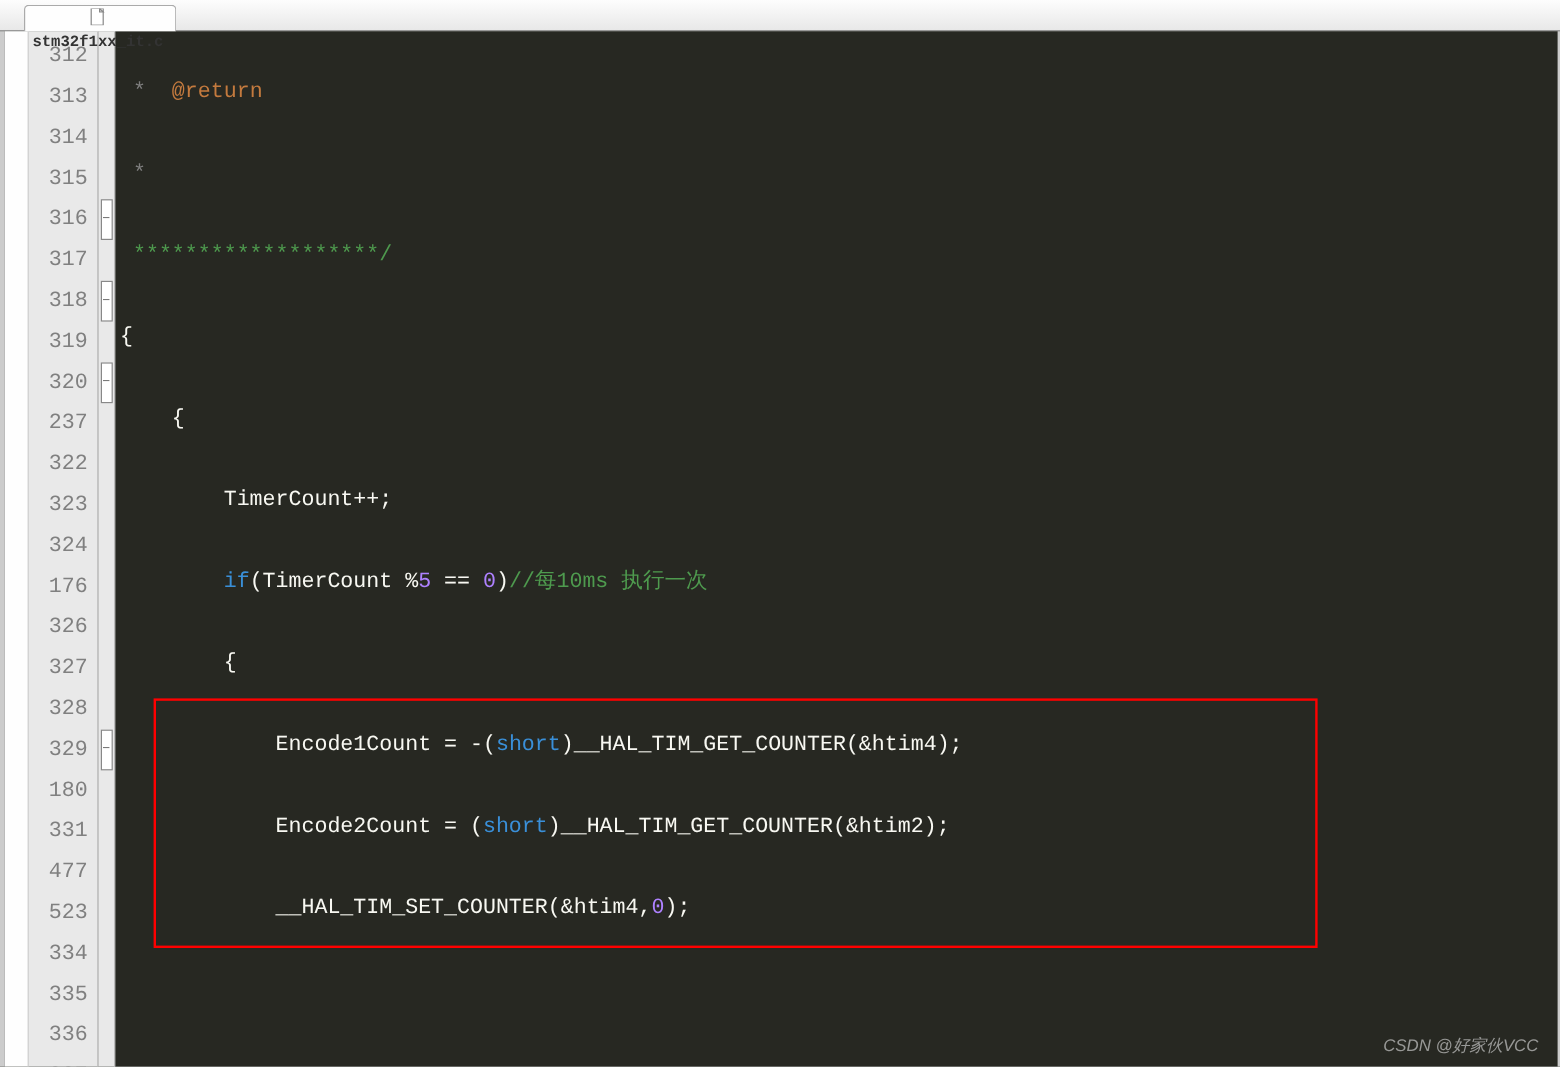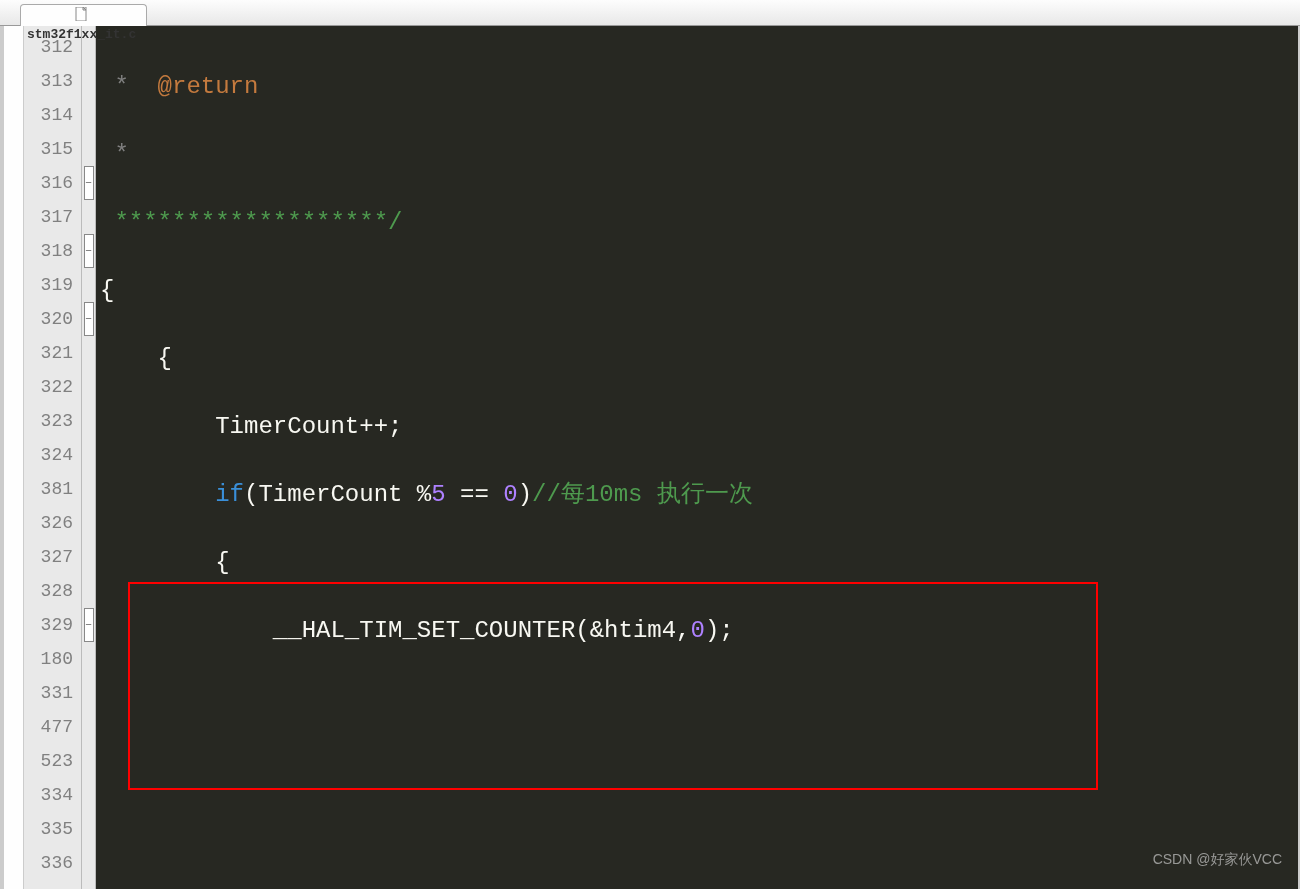--- a/index.html
+++ b/index.html
@@ -64,22 +64,22 @@
   padding: 4px 8px 4px 4px;
   user-select: none;
   font-size: 18px;
   line-height: 34px;
   border-right: 1px solid #bbb;
   min-width: 58px;
 }
 .gutter div { height: 34px; }
 .code {
   flex: 1;
-  padding: 10px 0 4px 4px;
-  font-size: 24px;
+  padding: 0 0 4px 4px;
+  font-size: 18px;
   line-height: 34px;
   color: #f8f8f2;
   white-space: pre;
   position: relative;
 }
 .code-line { height: 34px; display: block; position: relative;}
 .fold-col {
   width: 14px;
   background: #e9e9e9;
   border-right: 1px solid #bbb;
@@ -109,24 +109,25 @@
   border: 2px solid #ff0000;
   left: 128px;
   top: 582px;
   width: 970px;
   height: 208px;
   pointer-events: none;
 }
 .watermark {
   position: absolute;
   right: 18px;
-  bottom: 20px;
+  bottom: 8px;
   color: rgba(200,200,200,0.7);
   font-size: 14px;
   font-family: sans-serif;
+  font-style: italic;
 }
 </style>
 </head>
 <body>
 
 <div class="tab-bar">
   <div class="tab active">
     <span class="file-icon">
       <svg viewBox="0 0 14 14">
           <rect x="1" y="0" width="10" height="14" fill="#fff" stroke="#888"></rect>
@@ -142,25 +143,25 @@
   <div class="gutter" id="gutter">
       <div>312</div>
       <div>313</div>
       <div>314</div>
       <div>315</div>
       <div>316</div>
       <div>317</div>
       <div>318</div>
       <div>319</div>
       <div>320</div>
-      <div>321</div>
+      <div>237</div>
       <div>322</div>
       <div>323</div>
       <div>324</div>
-      <div>381</div>
+      <div>176</div>
       <div>326</div>
       <div>327</div>
       <div>328</div>
       <div>329</div>
       <div>180</div>
       <div>331</div>
       <div>477</div>
       <div>523</div>
       <div>334</div>
       <div>335</div>
@@ -204,20 +205,22 @@
     </div>
   <div class="code">
 <span class="code-line"><span class="c-comment2"> *  </span><span class="c-doctag">@return</span></span>
 <span class="code-line"><span class="c-comment2"> *</span></span>
 <span class="code-line"><span class="c-comment"> *******************/</span></span>
 <span class="code-line"><span>{</span></span>
 <span class="code-line"><span>    {</span></span>
 <span class="code-line"><span>        TimerCount++;</span></span>
 <span class="code-line"><span>        </span><span class="c-keyword">if</span><span>(TimerCount %</span><span class="c-num">5</span><span> == </span><span class="c-num">0</span><span>)</span><span class="c-comment">//每10ms 执行一次</span></span>
 <span class="code-line"><span>        {</span></span>
+<span class="code-line"><span>            Encode1Count = -(</span><span class="c-type">short</span><span>)__HAL_TIM_GET_COUNTER(&amp;htim4);</span></span>
+<span class="code-line"><span>            Encode2Count = (</span><span class="c-type">short</span><span>)__HAL_TIM_GET_COUNTER(&amp;htim2);</span></span>
 <span class="code-line"><span>            __HAL_TIM_SET_COUNTER(&amp;htim4,</span><span class="c-num">0</span><span>);</span></span>
 
 
 
 
 
 
 
 
 

